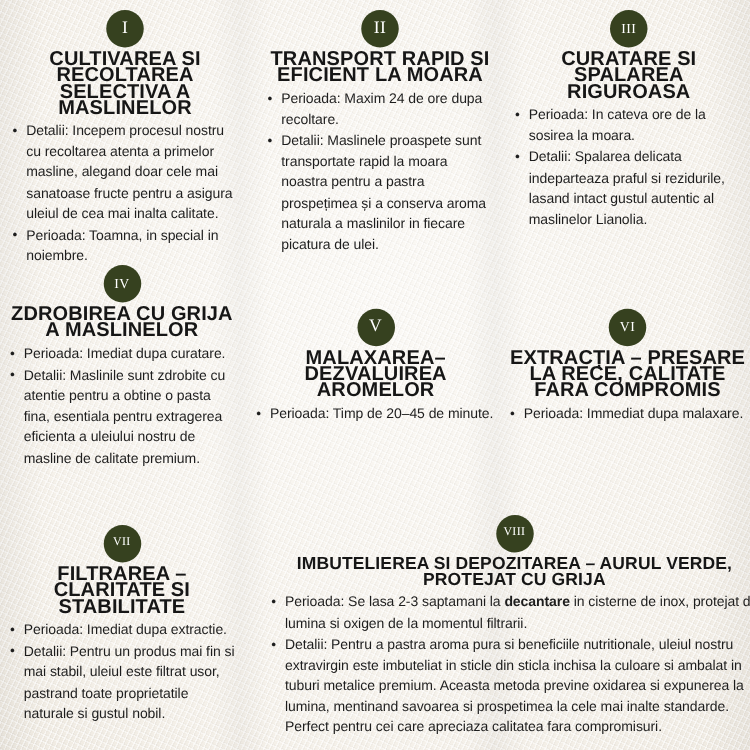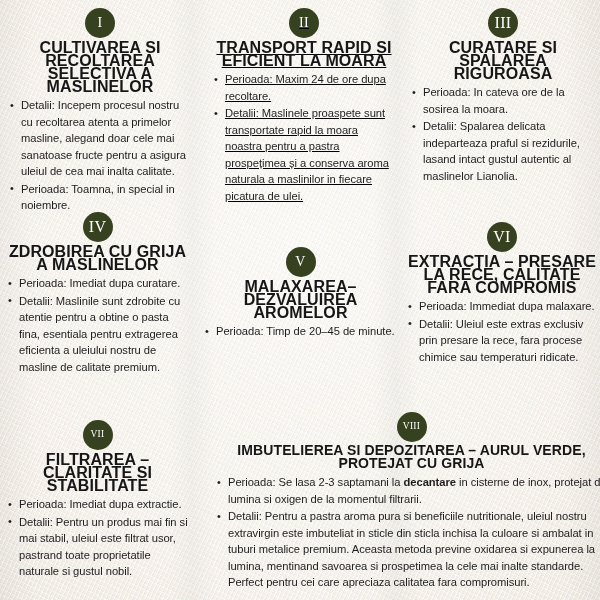--- a/index.html
+++ b/index.html
@@ -58,21 +58,21 @@
     color: #ffffff;
     display: flex;
     align-items: center;
     justify-content: center;
     font-family: "Liberation Serif", serif;
     font-size: 14px;
     line-height: 1;
     letter-spacing: 0.3px;
     font-weight: 400;
   }
-  .badge.small-num { font-size: 16px; }
+  .badge.small-num { font-size: 11px; }
   .badge.tiny-num  { font-size: 9.5px; }
 
   h3.step-title {
     margin: 0 0 4px 0;
     text-align: center;
     font-size: 16px;
     line-height: 13px;
     font-weight: bold;
     color: #161616;
     letter-spacing: 0.1px;
@@ -98,21 +98,21 @@
     left: 2px;
     top: -0.5px;
     font-size: 11px;
     color: #1d1d1d;
   }
   ul.step-list li b { font-weight: bold; }
 
   
   #row-1 { top: 8px; }
   #row-1 .col-1 { width: 200px; padding: 0 8px 0 8px; }
-  #row-1 .col-2 { width: 200px; padding: 0 4px 0 12px; text-decoration: underline; }
+  #row-1 .col-2 { width: 200px; padding: 0 4px 0 12px; }
   #row-1 .col-3 { width: 200px; padding: 0 4px 0 10px; }
 
   #row-2 { top: 212px; align-items: center; }
   #row-2 .col-1 { width: 197px; padding: 0 8px 0 6px; }
   #row-2 .col-2 { width: 203px; padding: 0 2px 0 6px; }
   #row-2 .col-3 { width: 200px; padding: 0 2px 0 6px; }
 
   #block-7 {
     position: absolute;
     top: 420px;
@@ -199,21 +199,20 @@
       </ul>
     </div>
 
     <div class="col col-3">
       <div class="badge-wrap">
         <div class="badge small-num">VI</div>
       </div>
       <h3 class="step-title">EXTRACȚIA – PRESARE LA RECE, CALITATE FARA COMPROMIS</h3>
       <ul class="step-list">
         <li>Perioada: Immediat dupa malaxare.</li>
-        <li>Detalii: Uleiul este extras exclusiv prin presare la rece, fara procese chimice sau temperaturi ridicate.</li>
       </ul>
     </div>
   </div>
 
   <div id="block-7">
     <div class="badge-wrap">
       <div class="badge tiny-num">VII</div>
     </div>
     <h3 class="step-title">FILTRAREA – CLARITATE SI STABILITATE</h3>
     <ul class="step-list">

